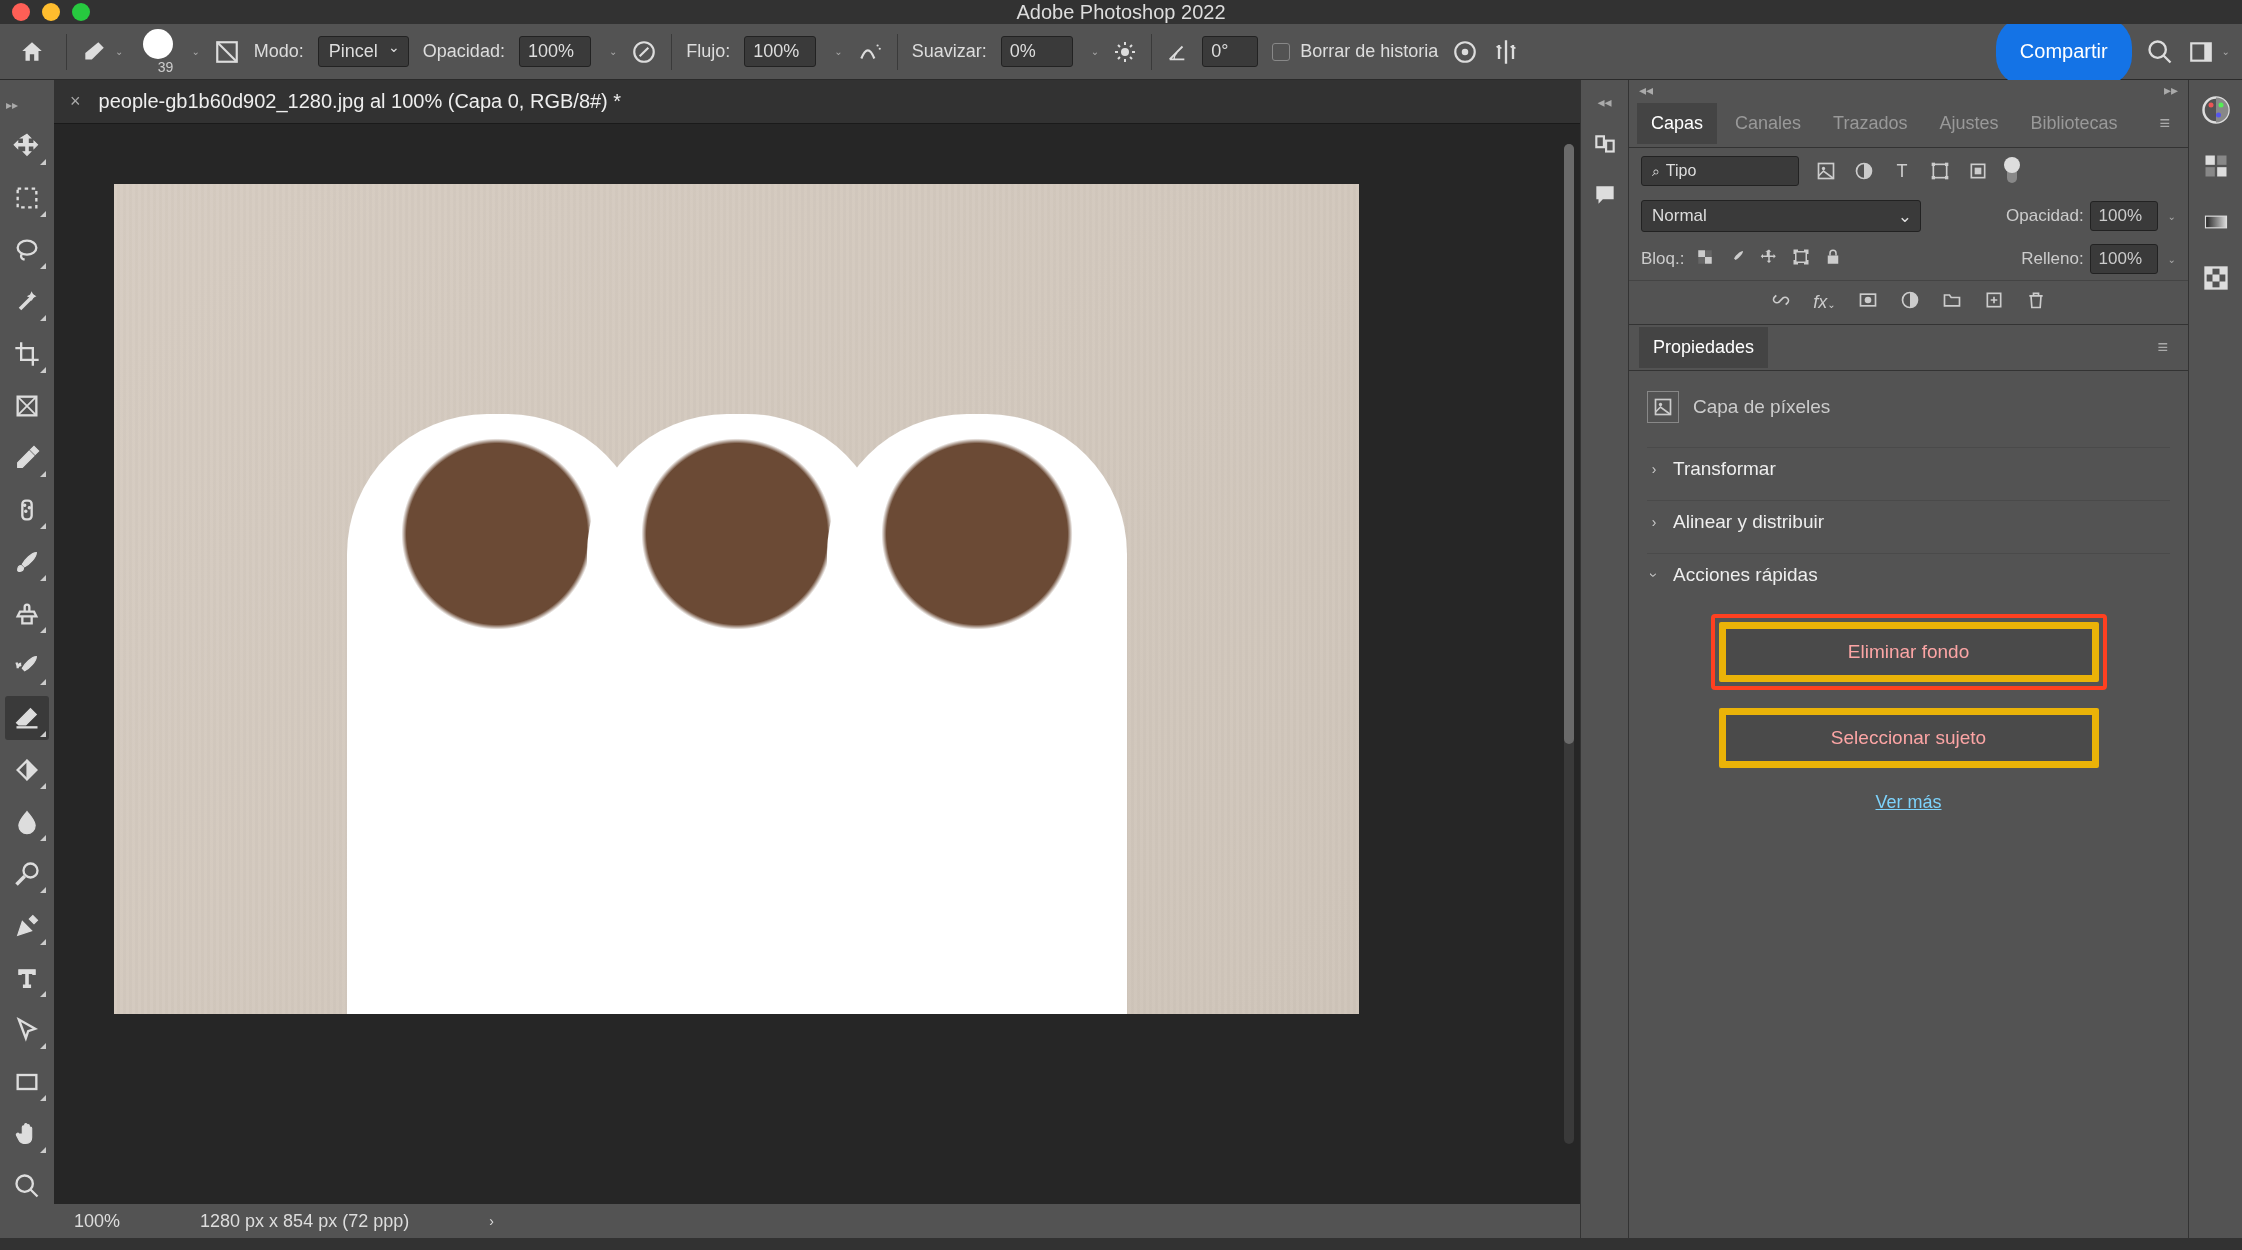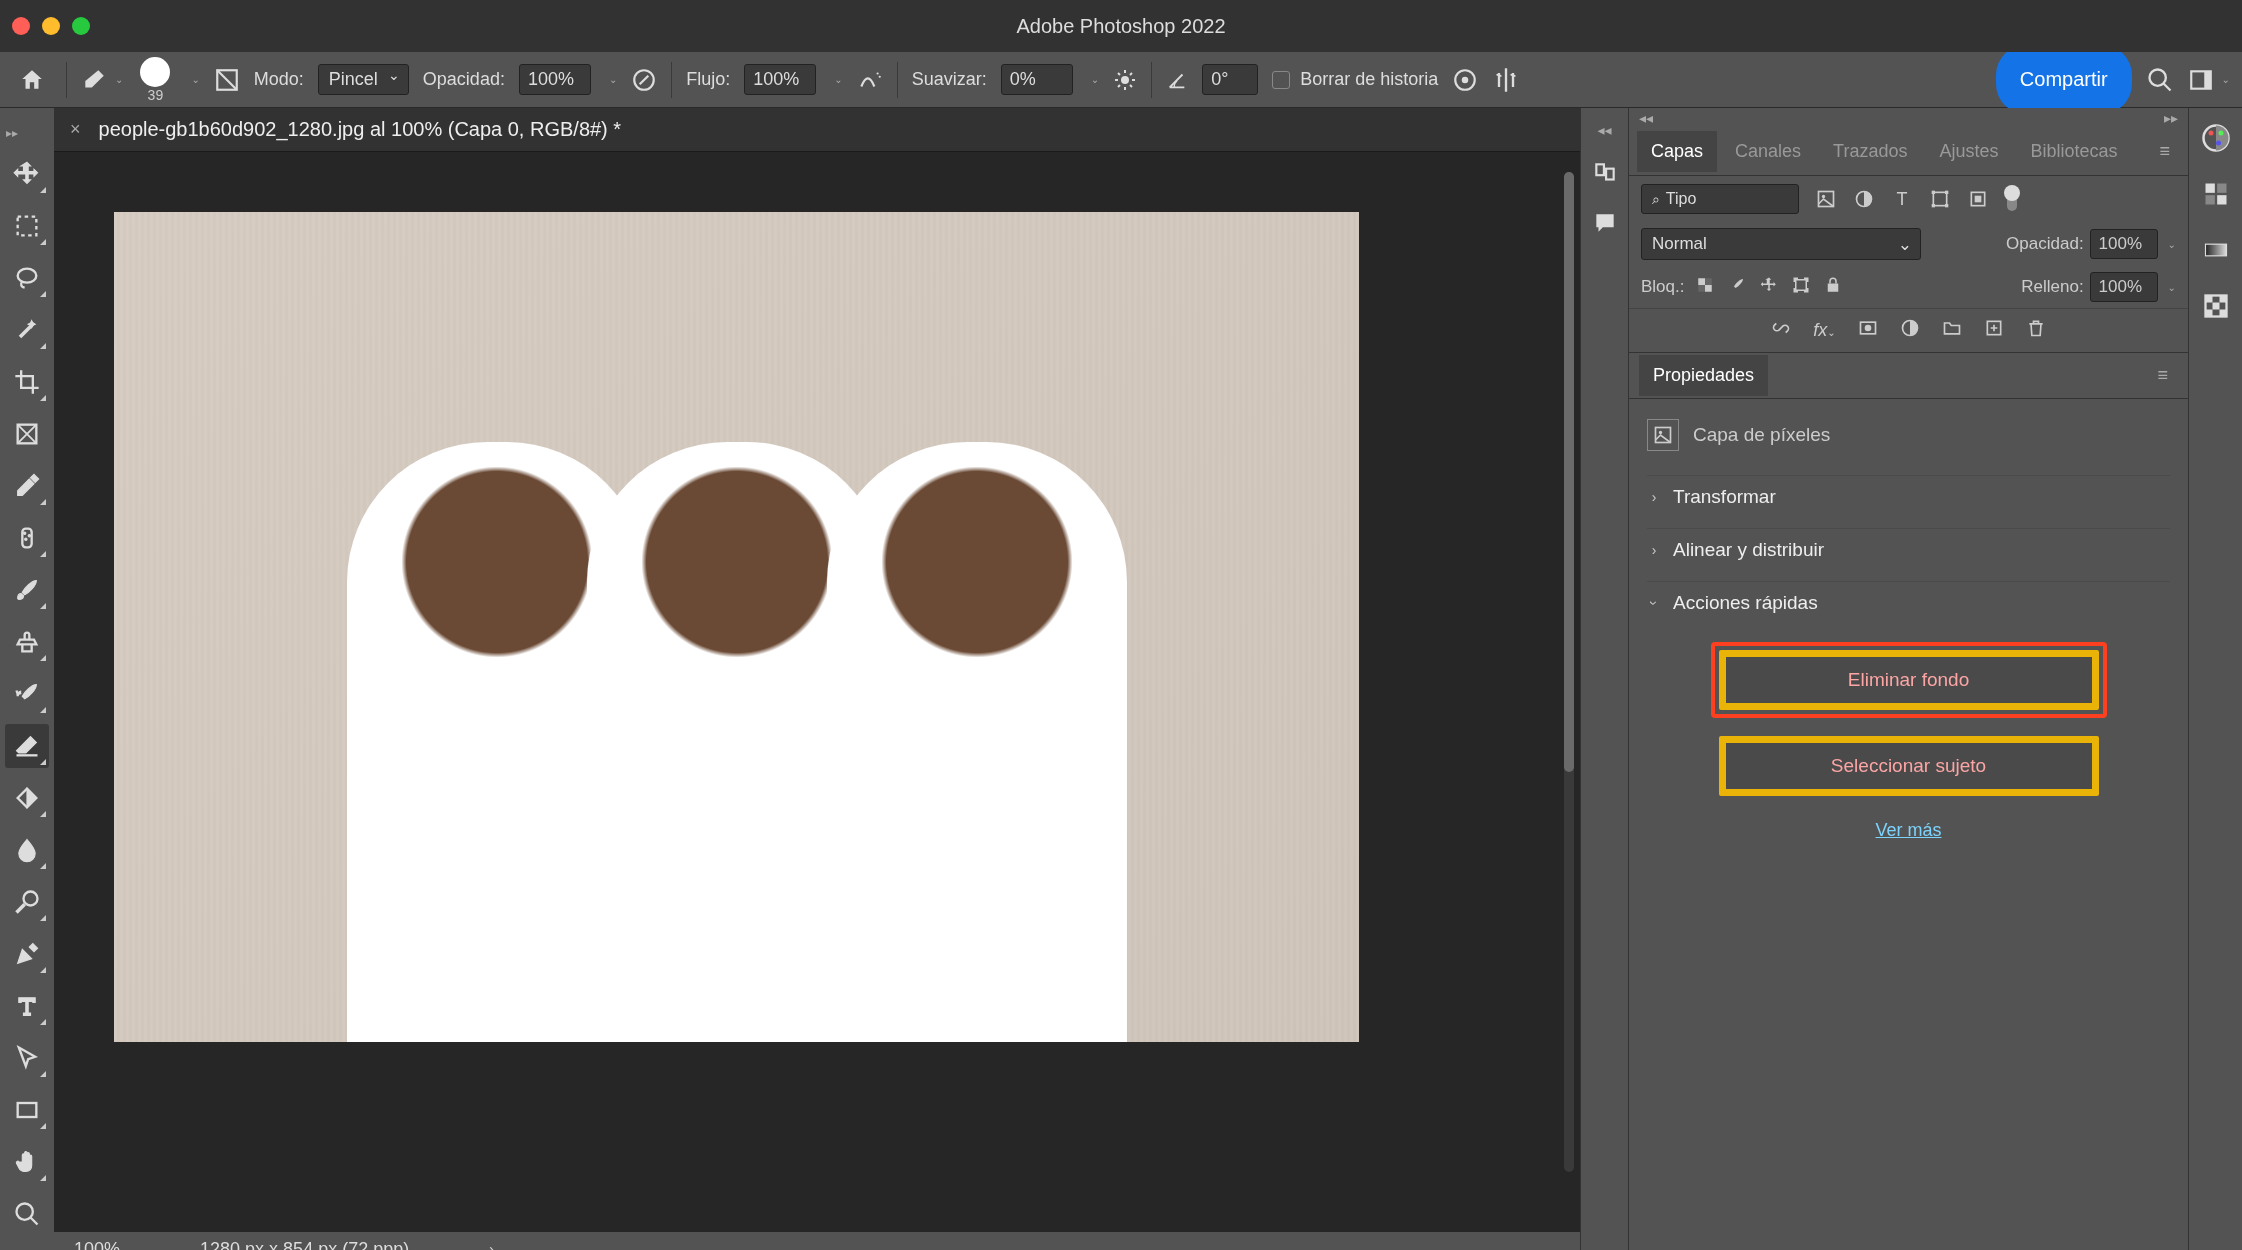--- a/index.html
+++ b/index.html
@@ -1,25 +1,25 @@
 <!DOCTYPE html>
 <html><head>
 <meta charset="utf-8">
 <style>
 * { margin: 0; padding: 0; box-sizing: border-box; font-family: -apple-system, "Segoe UI", sans-serif; user-select: none; }
 body { background: #323232; color: #ccc; font-size: 12px; width: 2242px; height: 1250px; overflow: hidden; }
-.titlebar { height: 52px; background: #323232; display: flex; align-items: center; padding: 0 12px; position: relative; }
+.titlebar { height: 24px; background: #323232; display: flex; align-items: center; padding: 0 12px; position: relative; }
 .traffic { display: flex; gap: 12px; }
 .dot { width: 18px; height: 18px; border-radius: 50%; }
 .dot.red { background: #ff5f56; } .dot.yellow { background: #ffbd2e; } .dot.green { background: #27c93f; }
 .title { position: absolute; left: 50%; transform: translateX(-50%); color: #ddd; font-size: 20px; }
 .optionsbar { height: 56px; background: #535353; display: flex; align-items: center; padding: 0 12px; gap: 14px; border-bottom: 1px solid #2a2a2a; }
 .home-btn { width: 40px; height: 40px; display: flex; align-items: center; justify-content: center; border-radius: 4px; }
 .iconbtn { display: flex; align-items: center; justify-content: center; cursor: pointer; }
-.brush-preview { display: flex; flex-direction: column; align-items: center; justify-content: center; width: 36px; }
+.brush-preview { display: flex; flex-direction: column; align-items: flex-end; justify-content: center; width: 36px; }
 .brush-circle { width: 30px; height: 30px; border-radius: 50%; background: #fff; }
 .brush-size { font-size: 14px; color: #ccc; }
 .chev { font-size: 10px; color: #aaa; margin-left: 4px; }
 .opt-label { color: #ddd; font-size: 18px; }
 .opt-select { background: #3a3a3a; border: 1px solid #222; padding: 4px 30px 4px 10px; color: #ddd; font-size: 18px; border-radius: 3px; position: relative; }
 .opt-select::after { content: "⌄"; position: absolute; right: 8px; top: 2px; font-size: 14px; }
 .opt-num { background: #3a3a3a; border: 1px solid #222; padding: 4px 8px; color: #ddd; font-size: 18px; border-radius: 3px; width: 72px; text-align: left; }
 .share-btn { background: #1473e6; color: #fff; padding: 23px 24px; border-radius: 30px; font-size: 20px; display: flex; align-items: flex-start; }
 .divider { width: 1px; height: 36px; background: #3a3a3a; }
 .main-wrap { display: flex; height: calc(100% - 92px); }

